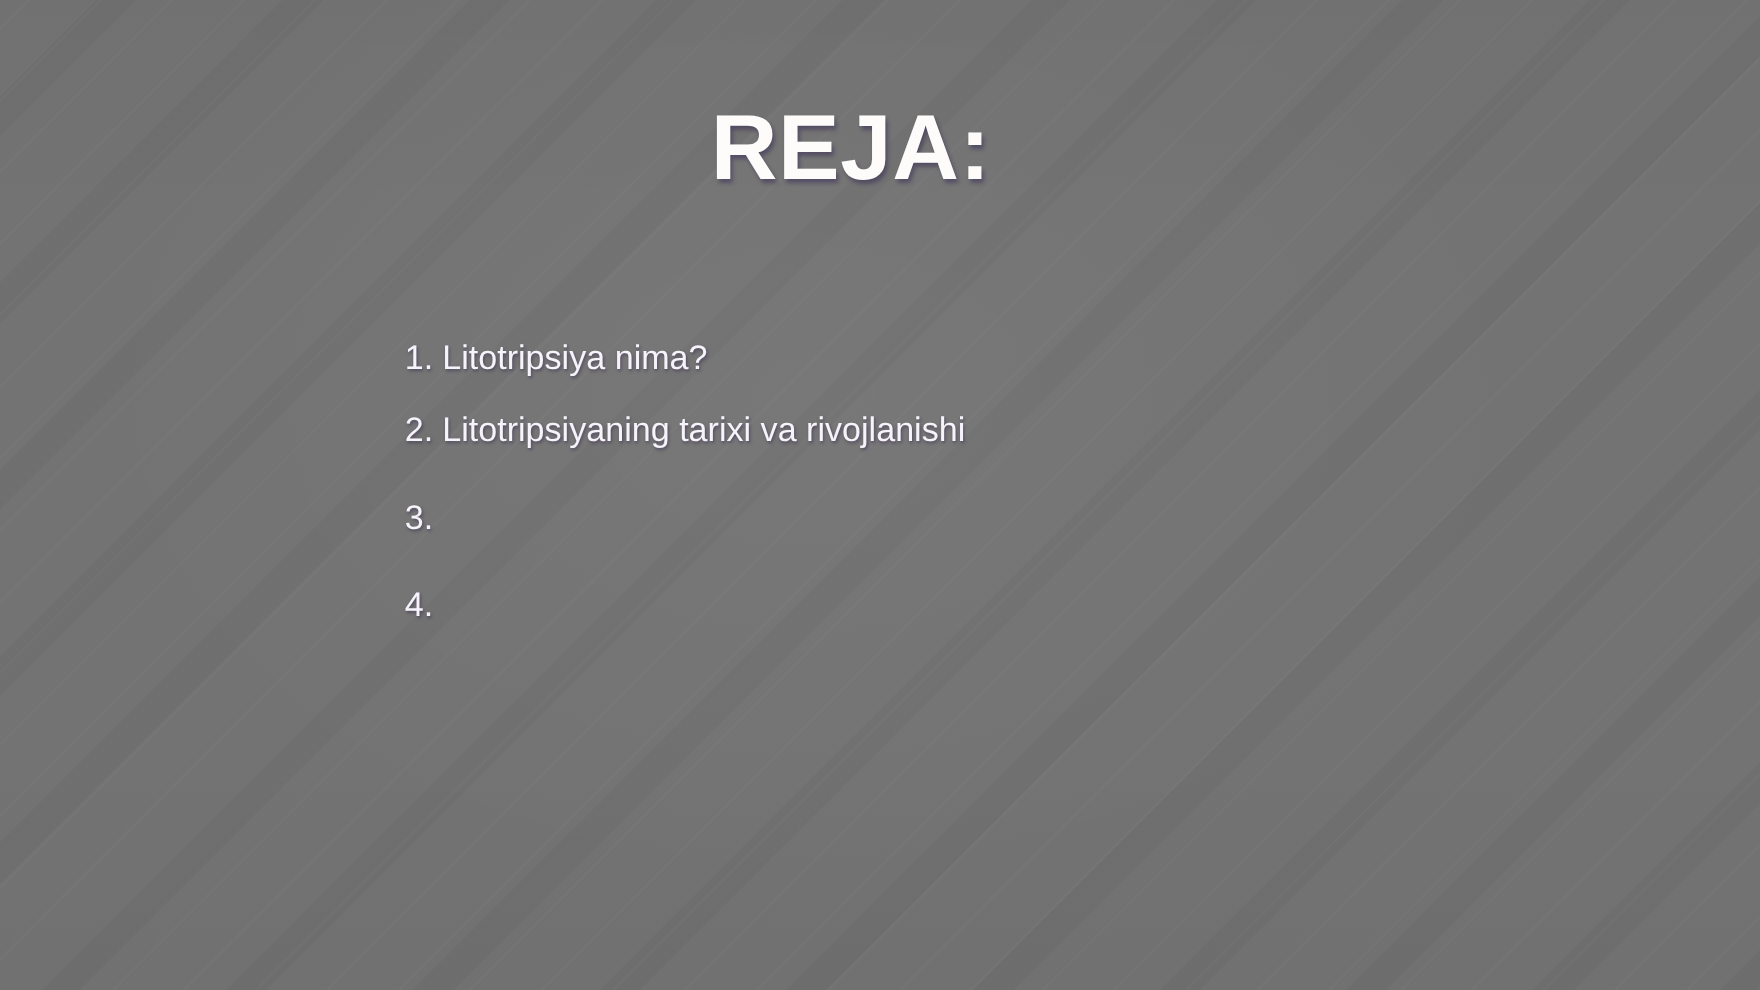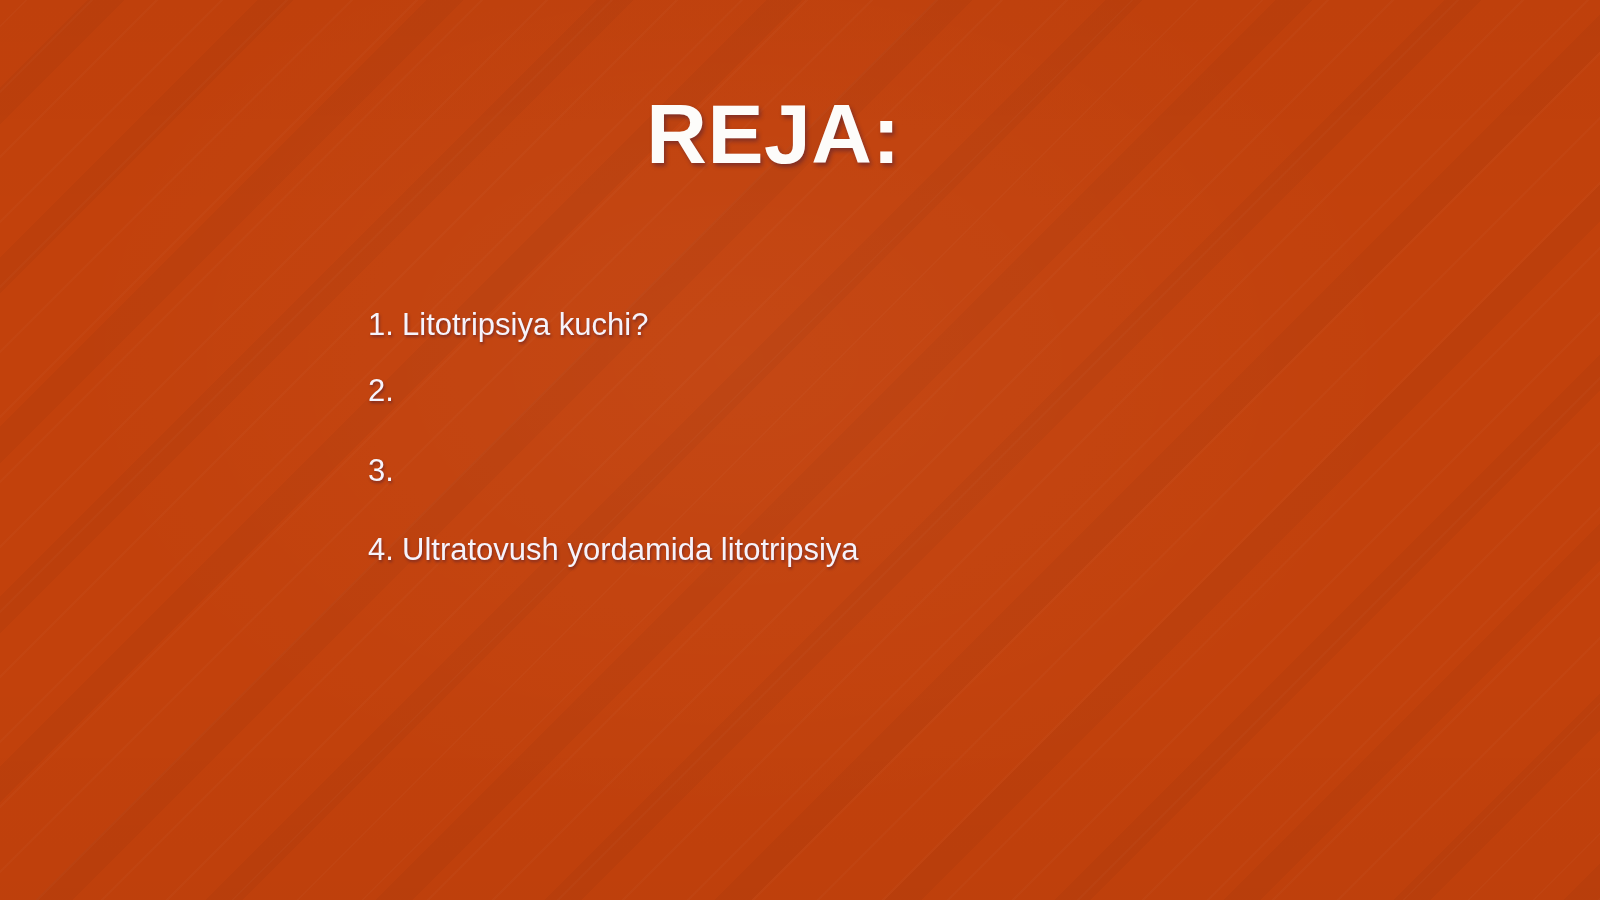--- a/index.html
+++ b/index.html
@@ -11,21 +11,21 @@
     height: 900px;
     overflow: hidden;
     font-family: "Liberation Sans", sans-serif;
     background: #6a4ec4;
   }
 
   .slide {
     position: relative;
     width: 1600px;
     height: 900px;
-    background-color: #c2410c;
+    background-color: #737373;
     overflow: hidden;
   }
 
   
   .slide-texture {
     position: absolute;
     inset: 0;
     background-image:
       repeating-linear-gradient(
         -45deg,
@@ -122,30 +122,30 @@
 
   <div class="slide-texture"></div>
   <div class="slide-vignette"></div>
 
   <div class="slide-title">REJA:</div>
 
   <div class="agenda-list">
 
     <div class="agenda-item gap-tight">
       <span class="agenda-number">1.</span>
-      <span class="agenda-text">Litotripsiya kuchi?</span>
+      <span class="agenda-text">Litotripsiya nima?</span>
     </div>
 
     <div class="agenda-item gap-wide">
       <span class="agenda-number">2.</span>
+      <span class="agenda-text">Litotripsiyaning tarixi va rivojlanishi</span>
     </div>
 
     <div class="agenda-item gap-wide">
       <span class="agenda-number">3.</span>
     </div>
 
     <div class="agenda-item">
       <span class="agenda-number">4.</span>
-      <span class="agenda-text">Ultratovush yordamida litotripsiya</span>
     </div>
 
   </div>
 </div>
 
 </body></html>

